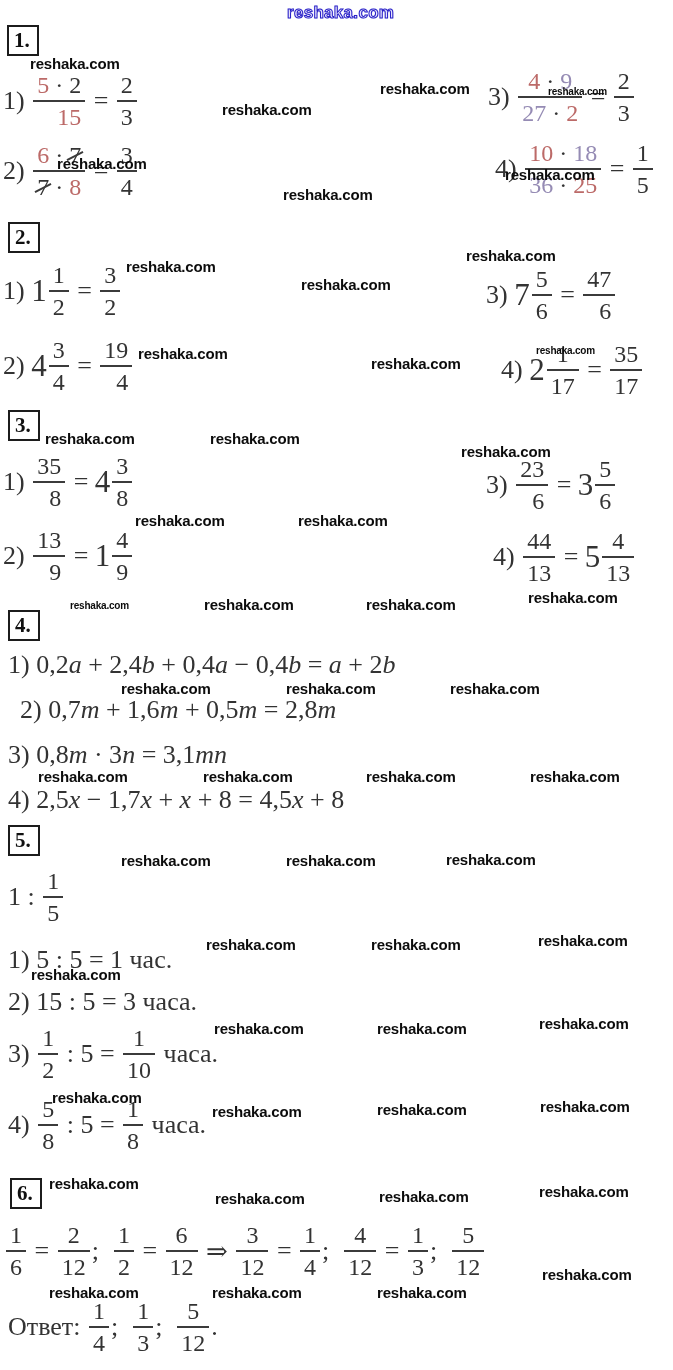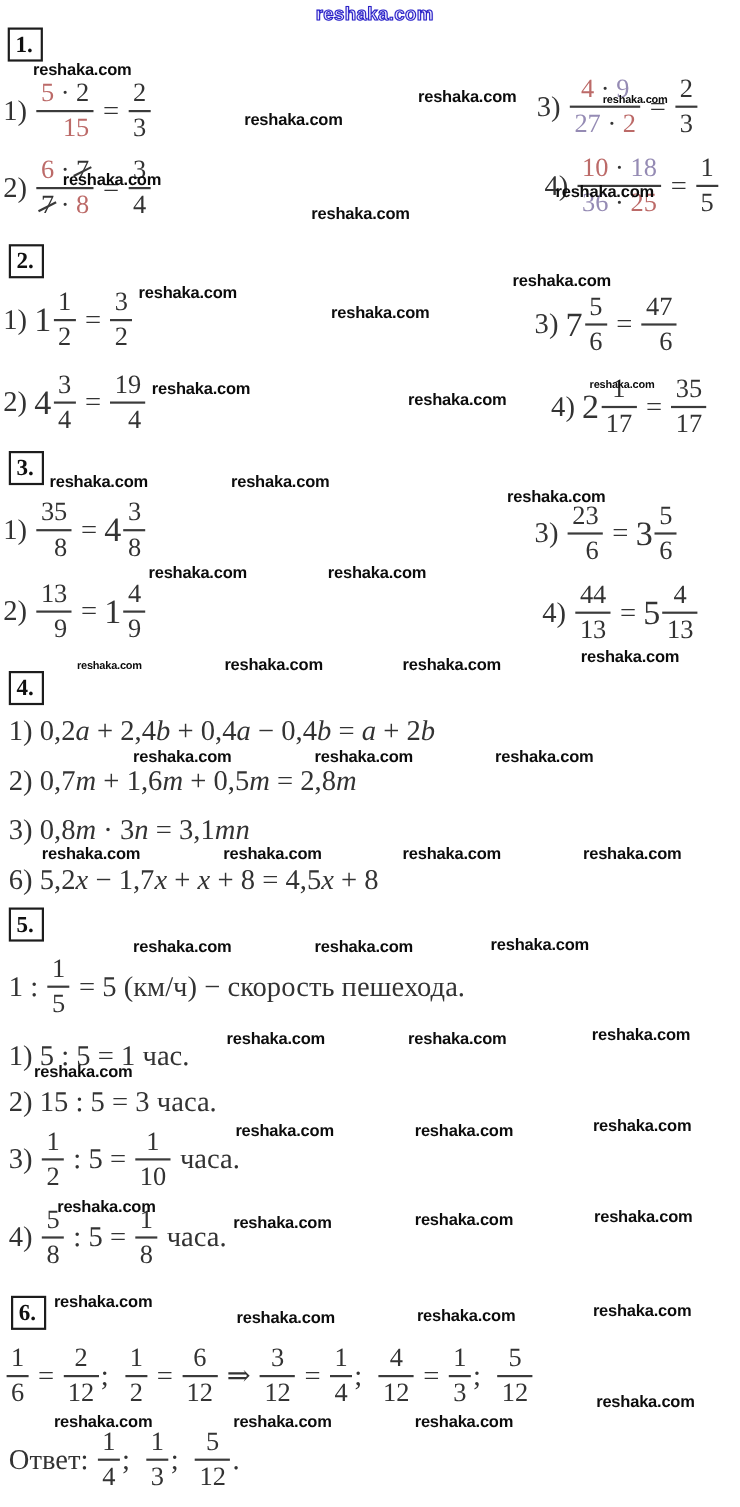--- a/index.html
+++ b/index.html
@@ -119,28 +119,28 @@
     <span class="pbox" style="left:8px;top:410px">3.</span>
     <div class="mline" style="left:3px;top:453px"><span>1) </span><span class="frac"><span class="num"><span>35</span></span><span class="den"><span>8</span></span></span><span> = </span><span class="whole">4</span><span class="frac"><span class="num"><span>3</span></span><span class="den"><span>8</span></span></span></div>
     <div class="mline" style="left:3px;top:527px"><span>2) </span><span class="frac"><span class="num"><span>13</span></span><span class="den"><span>9</span></span></span><span> = </span><span class="whole">1</span><span class="frac"><span class="num"><span>4</span></span><span class="den"><span>9</span></span></span></div>
     <div class="mline" style="left:486px;top:456px"><span>3) </span><span class="frac"><span class="num"><span>23</span></span><span class="den"><span>6</span></span></span><span> = </span><span class="whole">3</span><span class="frac"><span class="num"><span>5</span></span><span class="den"><span>6</span></span></span></div>
     <div class="mline" style="left:493px;top:528px"><span>4) </span><span class="frac"><span class="num"><span>44</span></span><span class="den"><span>13</span></span></span><span> = </span><span class="whole">5</span><span class="frac"><span class="num"><span>4</span></span><span class="den"><span>13</span></span></span></div>
   </section>
 
   <section>
     <span class="pbox" style="left:8px;top:610px">4.</span>
     <div class="mline" style="left:8px;top:650px"><span>1) 0,2</span><span class="mvar">a</span><span> + 2,4</span><span class="mvar">b</span><span> + 0,4</span><span class="mvar">a</span><span> − 0,4</span><span class="mvar">b</span><span> = </span><span class="mvar">a</span><span> + 2</span><span class="mvar">b</span></div>
-    <div class="mline" style="left:8px;top:695px"><span>2) 0,7</span><span class="mvar">m</span><span> + 1,6</span><span class="mvar">m</span><span> + 0,5</span><span class="mvar">m</span><span> = 2,8</span><span class="mvar">m</span></div>
+    <div class="mline" style="left:20px;top:695px"><span>2) 0,7</span><span class="mvar">m</span><span> + 1,6</span><span class="mvar">m</span><span> + 0,5</span><span class="mvar">m</span><span> = 2,8</span><span class="mvar">m</span></div>
     <div class="mline" style="left:8px;top:740px"><span>3) 0,8</span><span class="mvar">m</span><span> · 3</span><span class="mvar">n</span><span> = 3,1</span><span class="mvar">mn</span></div>
-    <div class="mline" style="left:8px;top:785px"><span>6) 5,2</span><span class="mvar">x</span><span> − 1,7</span><span class="mvar">x</span><span> + </span><span class="mvar">x</span><span> + 8 = 4,5</span><span class="mvar">x</span><span> + 8</span></div>
+    <div class="mline" style="left:8px;top:785px"><span>4) 2,5</span><span class="mvar">x</span><span> − 1,7</span><span class="mvar">x</span><span> + </span><span class="mvar">x</span><span> + 8 = 4,5</span><span class="mvar">x</span><span> + 8</span></div>
   </section>
 
   <section>
     <span class="pbox" style="left:8px;top:825px">5.</span>
-    <div class="mline" style="left:8px;top:868px"><span>1 : </span><span class="frac"><span class="num"><span>1</span></span><span class="den"><span>5</span></span></span><span> = 5 (км/ч) − скорость пешехода.</span></div>
+    <div class="mline" style="left:8px;top:868px"><span>1 : </span><span class="frac"><span class="num"><span>1</span></span><span class="den"><span>5</span></span></span></div>
     <div class="mline" style="left:8px;top:945px"><span>1) 5 : 5 = 1 час.</span></div>
     <div class="mline" style="left:8px;top:987px"><span>2) 15 : 5 = 3 часа.</span></div>
     <div class="mline" style="left:8px;top:1025px"><span>3) </span><span class="frac"><span class="num"><span>1</span></span><span class="den"><span>2</span></span></span><span> : 5 = </span><span class="frac"><span class="num"><span>1</span></span><span class="den"><span>10</span></span></span><span> часа.</span></div>
     <div class="mline" style="left:8px;top:1096px"><span>4) </span><span class="frac"><span class="num"><span>5</span></span><span class="den"><span>8</span></span></span><span> : 5 = </span><span class="frac"><span class="num"><span>1</span></span><span class="den"><span>8</span></span></span><span> часа.</span></div>
   </section>
 
   <section>
     <span class="pbox" style="left:10px;top:1178px">6.</span>
     <div class="mline" style="left:4px;top:1222px"><span class="frac"><span class="num"><span>1</span></span><span class="den"><span>6</span></span></span><span> = </span><span class="frac"><span class="num"><span>2</span></span><span class="den"><span>12</span></span></span><span>;  </span><span class="frac"><span class="num"><span>1</span></span><span class="den"><span>2</span></span></span><span> = </span><span class="frac"><span class="num"><span>6</span></span><span class="den"><span>12</span></span></span><span> ⇒ </span><span class="frac"><span class="num"><span>3</span></span><span class="den"><span>12</span></span></span><span> = </span><span class="frac"><span class="num"><span>1</span></span><span class="den"><span>4</span></span></span><span>;  </span><span class="frac"><span class="num"><span>4</span></span><span class="den"><span>12</span></span></span><span> = </span><span class="frac"><span class="num"><span>1</span></span><span class="den"><span>3</span></span></span><span>;  </span><span class="frac"><span class="num"><span>5</span></span><span class="den"><span>12</span></span></span></div>
     <div class="mline" style="left:8px;top:1298px"><span>Ответ: </span><span class="frac"><span class="num"><span>1</span></span><span class="den"><span>4</span></span></span><span>;  </span><span class="frac"><span class="num"><span>1</span></span><span class="den"><span>3</span></span></span><span>;  </span><span class="frac"><span class="num"><span>5</span></span><span class="den"><span>12</span></span></span><span>.</span></div>

